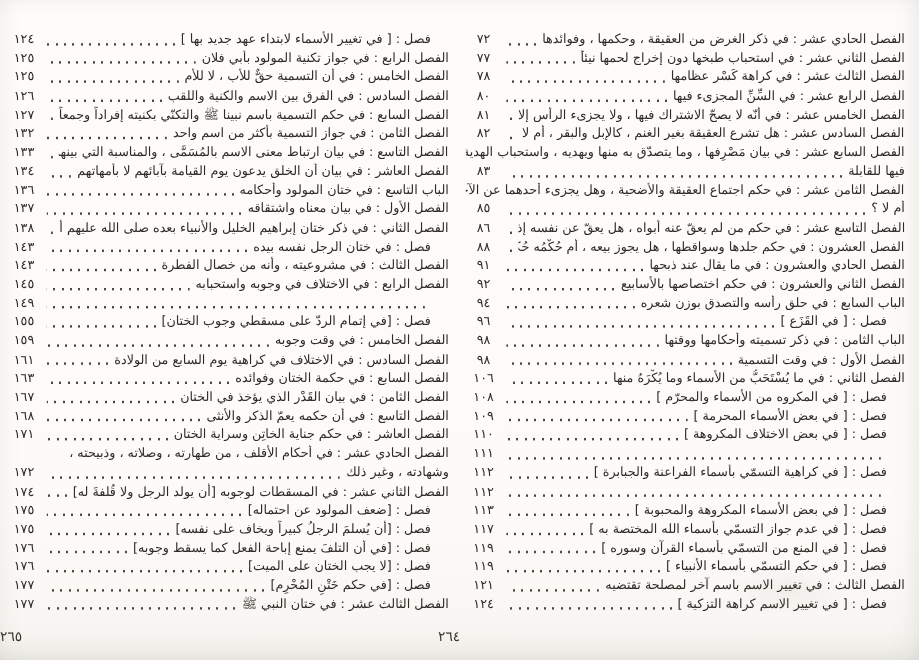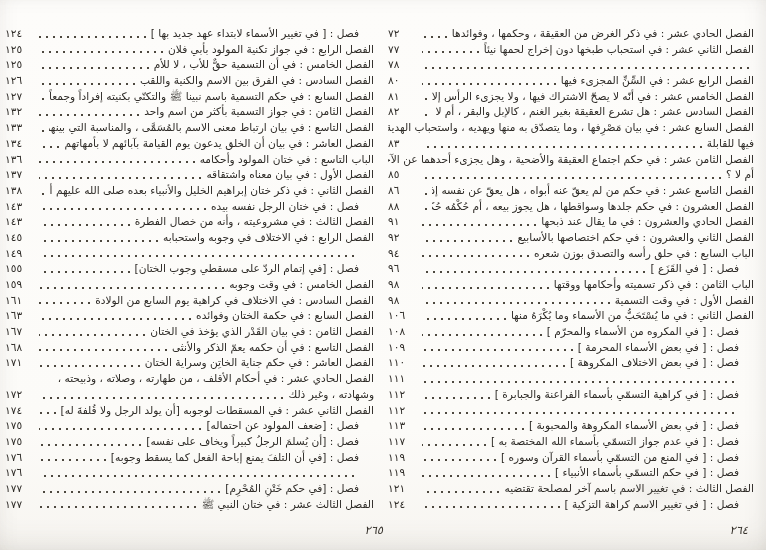--- a/index.html
+++ b/index.html
@@ -36,26 +36,26 @@
     white-space:nowrap;flex:0 1 auto;min-width:0;
     overflow:hidden;
   }
   .leader{
     flex:1 1 auto;min-width:5px;
     height:2px;align-self:flex-end;
     margin:0 5px 4px 4px;
     background-image:repeating-linear-gradient(to left,#4d483f 0,#4d483f 1.6px,transparent 1.6px,transparent 7px);
   }
   .page-num{
-    flex:0 0 30px;width:30px;text-align:left;
+    flex:0 0 30px;width:30px;text-align:center;
     font-size:10.6px;color:#2e2b27;white-space:nowrap;
   }
   .folio{
     position:absolute;bottom:13px;left:0;right:0;
-    text-align:right;font-size:11.5px;color:#39352f;font-style:italic;
+    text-align:left;font-size:11.5px;color:#39352f;
   }
   .page-right .folio{transform:translateX(-18px);}
   
   .blemish{
     position:absolute;right:40px;bottom:28px;width:140px;height:60px;
     background:radial-gradient(closest-side,rgba(120,112,100,.07),transparent 70%);
     pointer-events:none;
   }
 </style>
 </head>
@@ -196,20 +196,21 @@
           <span class="toc-text">فصل : [أن يُسلمَ الرجلُ كبيراً ويخاف على نفسه]</span>
           <div class="leader"></div>
           <span class="page-num">١٧٥</span>
         </div>
         <div class="toc-row indent">
           <span class="toc-text">فصل : [في أن التلفَ يمنع إباحة الفعل كما يسقط وجوبه]</span>
           <div class="leader"></div>
           <span class="page-num">١٧٦</span>
         </div>
         <div class="toc-row indent">
+          <span class="toc-text">فصل : [لا يجب الختان على الميت]</span>
           <div class="leader"></div>
           <span class="page-num">١٧٦</span>
         </div>
         <div class="toc-row indent">
           <span class="toc-text">فصل : [في حكم خَتْنِ المُحْرِم]</span>
           <div class="leader"></div>
           <span class="page-num">١٧٧</span>
         </div>
         <div class="toc-row">
           <span class="toc-text">الفصل الثالث عشر : في ختان النبي ﷺ</span>
@@ -226,20 +227,21 @@
           <span class="toc-text">الفصل الحادي عشر : في ذكر الغرض من العقيقة ، وحكمها ، وفوائدها</span>
           <div class="leader"></div>
           <span class="page-num">٧٢</span>
         </div>
         <div class="toc-row">
           <span class="toc-text">الفصل الثاني عشر : في استحباب طبخها دون إخراج لحمها نيئاً</span>
           <div class="leader"></div>
           <span class="page-num">٧٧</span>
         </div>
         <div class="toc-row">
+          <span class="toc-text">الفصل الثالث عشر : في كراهة كَسْر عظامها</span>
           <div class="leader"></div>
           <span class="page-num">٧٨</span>
         </div>
         <div class="toc-row">
           <span class="toc-text">الفصل الرابع عشر : في السِّنِّ المجزىء فيها</span>
           <div class="leader"></div>
           <span class="page-num">٨٠</span>
         </div>
         <div class="toc-row">
           <span class="toc-text">الفصل الخامس عشر : في أنّه لا يصحّ الاشتراك فيها ، ولا يجزىء الرأس إلا عن رأس</span>

